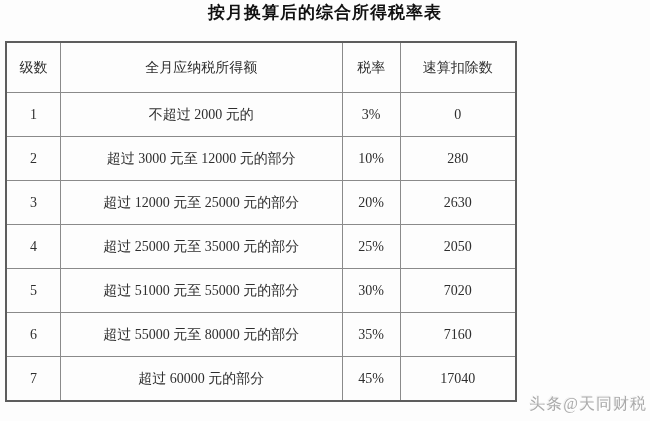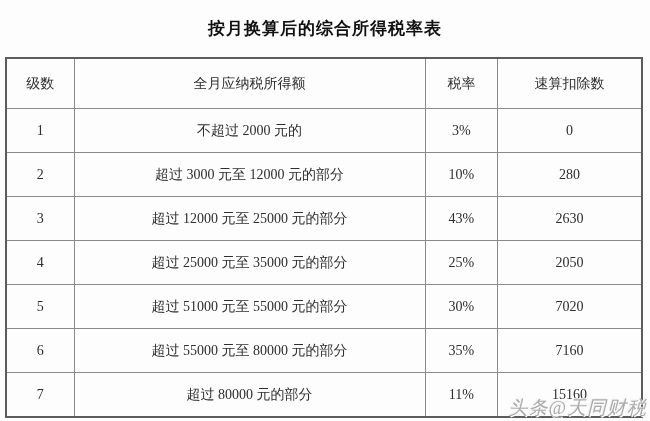--- a/index.html
+++ b/index.html
@@ -8,41 +8,40 @@
   }
   html,body{margin:0;padding:0;}
   body{
     width:650px;height:421px;position:relative;overflow:hidden;
     background:var(--background);
     font-family:"Liberation Serif","DejaVu Serif",serif;
     color:var(--text);
   }
   .page-title{
     text-align:center;font-size:17px;font-weight:bold;
-    color:var(--title);padding-top:17px;letter-spacing:1px;line-height:23px;
+    color:var(--title);padding-top:1px;letter-spacing:1px;line-height:23px;
   }
   table.rate-table{
     border-collapse:collapse;table-layout:fixed;
-    width:638px;margin:17px 0 18px 5px;
+    width:512px;margin:17px 0 18px 5px;
     border:2px solid var(--outer_border);
   }
   .rate-table th,.rate-table td{
     border:1px solid var(--border);
     text-align:center;vertical-align:middle;
     font-weight:normal;font-size:14px;color:var(--text);
     padding:0;overflow:hidden;white-space:nowrap;
   }
   .rate-table thead th{height:49px;}
   .rate-table tbody td{height:43px;}
   col.c1{width:10.7%;} col.c2{width:55.2%;} col.c3{width:11.4%;} col.c4{width:22.7%;}
   .watermark{
-    position:absolute;right:3px;bottom:0;
-    font-size:19px;color:var(--watermark);letter-spacing:1px;white-space:nowrap;
+    position:absolute;right:3px;bottom:6px;
+    font-size:16px;color:var(--watermark);letter-spacing:1px;white-space:nowrap;
     text-shadow:1px 1px 0 #ffffff,-1px -1px 0 #f2f2f2;
-    font-style:italic;
   }
 </style>
 </head>
 <body>
 
 <div class="page-title">按月换算后的综合所得税率表</div>
 
 <table class="rate-table">
   <colgroup>
     <col class="c1">
@@ -67,21 +66,21 @@
       </tr>
       <tr>
         <td>2</td>
         <td>超过 3000 元至 12000 元的部分</td>
         <td>10%</td>
         <td>280</td>
       </tr>
       <tr>
         <td>3</td>
         <td>超过 12000 元至 25000 元的部分</td>
-        <td>43%</td>
+        <td>20%</td>
         <td>2630</td>
       </tr>
       <tr>
         <td>4</td>
         <td>超过 25000 元至 35000 元的部分</td>
         <td>25%</td>
         <td>2050</td>
       </tr>
       <tr>
         <td>5</td>
@@ -90,20 +89,20 @@
         <td>7020</td>
       </tr>
       <tr>
         <td>6</td>
         <td>超过 55000 元至 80000 元的部分</td>
         <td>35%</td>
         <td>7160</td>
       </tr>
       <tr>
         <td>7</td>
-        <td>超过 80000 元的部分</td>
-        <td>11%</td>
-        <td>15160</td>
+        <td>超过 60000 元的部分</td>
+        <td>45%</td>
+        <td>17040</td>
       </tr>
     </tbody>
 </table>
 
 <div class="watermark">头条@天同财税</div>
 
 </body></html>

